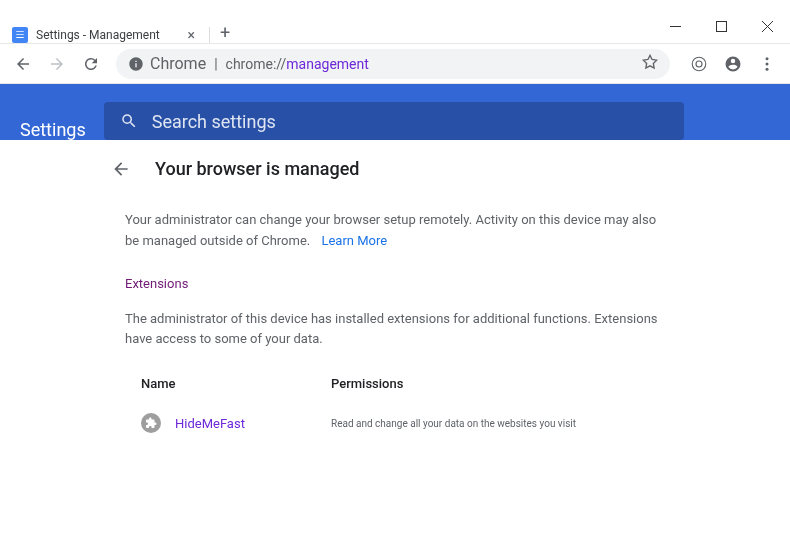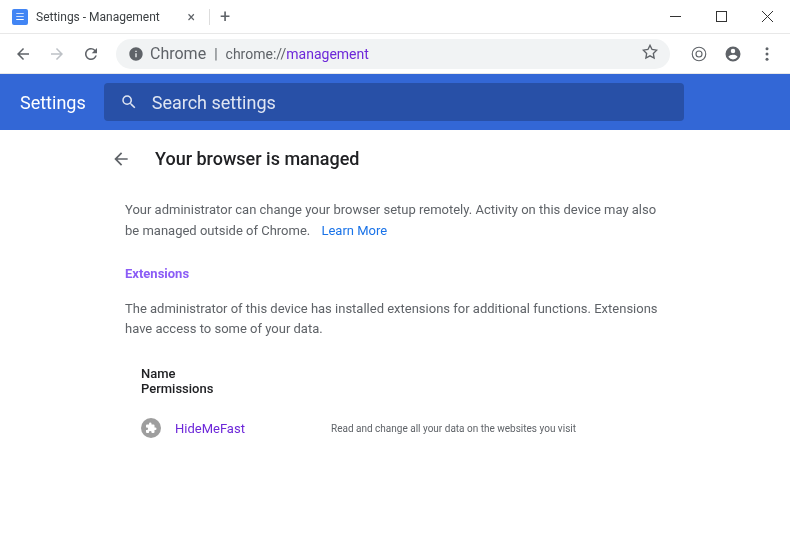--- a/index.html
+++ b/index.html
@@ -1,19 +1,19 @@
 <!DOCTYPE html>
 <html><head>
   <meta charset="utf-8">
   <style>
     * { margin: 0; padding: 0; box-sizing: border-box; font-family: 'Segoe UI', Roboto, Arial, sans-serif; }
     body { width: 790px; height: 539px; background: #fff; overflow: hidden; position: relative; }
     
     
-    .titlebar { height: 34px; background: #fff; display: flex; align-items: center; border-bottom: 1px solid #e8e8e8; }
+    .titlebar { height: 44px; background: #fff; display: flex; align-items: flex-end; border-bottom: 1px solid #e8e8e8; }
     .tab { display: flex; align-items: center; gap: 8px; padding: 0 10px 0 12px; width: 210px; background: #fff; border-right: 1px solid #ddd; position: relative; }
     .tab-favicon { width: 16px; height: 16px; background: #4285f4; display: flex; align-items: center; justify-content: center; border-radius: 2px; }
     .tab-favicon svg { width: 10px; height: 10px; fill: #fff; }
     .tab-title { font-size: 12px; color: #3c4043; flex: 1; white-space: nowrap; overflow: hidden; text-overflow: ellipsis; }
     .tab-close { color: #5f6368; font-size: 14px; cursor: pointer; padding: 0 4px; }
     .new-tab { width: 30px; display: flex; align-items: center; justify-content: center; color: #5f6368; font-size: 18px; cursor: pointer; }
     .window-controls { margin-left: auto; display: flex; align-items: center; }
     .win-btn { width: 46px; height: 34px; display: flex; align-items: center; justify-content: center; color: #333; cursor: pointer; }
     .win-btn svg { width: 11px; height: 11px; }
     
@@ -25,43 +25,43 @@
     .address-bar { flex: 1; height: 30px; background: #f1f3f4; border-radius: 15px; display: flex; align-items: center; padding: 0 12px; gap: 8px; margin: 0 6px; }
     .site-info { display: flex; align-items: center; color: #5f6368; font-size: 16px; }
     .site-info svg { width: 16px; height: 16px; margin-right: 6px; }
     .url-text { font-size: 14px; color: #5f6368; }
     .url-dark { color: #6d28d9; }
     .toolbar-right { display: flex; align-items: center; gap: 4px; margin-left: 4px; }
     .tb-icon { width: 30px; height: 30px; display: flex; align-items: center; justify-content: center; color: #5f6368; border-radius: 50%; cursor: pointer; }
     .tb-icon svg { width: 18px; height: 18px; }
     
     
-    .settings-header { height: 56px; background: #3367d6; display: flex; align-items: center; padding: 0 20px; gap: 18px; }
+    .settings-header { height: 56px; background: #3367d6; display: flex; align-items: flex-end; padding: 0 20px; gap: 18px; }
     .settings-title { color: #fff; font-size: 18px; font-weight: 400; }
     .search-container { flex: 0 1 580px; height: 38px; background: #2850a7; border-radius: 4px; display: flex; align-items: center; padding: 0 16px; gap: 14px; }
     .search-container svg { width: 18px; height: 18px; fill: #fff; opacity: 0.85; }
     .search-input { flex: 1; background: transparent; border: none; outline: none; color: #fff; font-size: 18px; }
     .search-input::placeholder { color: rgba(255,255,255,0.85); }
     
     
     .content-area { background: #fff; height: calc(539px - 34px - 40px - 56px); display: flex; justify-content: center; }
     .content-card { width: 580px; padding: 0; }
     .page-header { display: flex; align-items: center; padding: 18px 0 18px 6px; gap: 24px; }
     .back-arrow { color: #5f6368; cursor: pointer; display: flex; }
     .back-arrow svg { width: 20px; height: 20px; }
     .page-title { font-size: 18px; color: #202124; font-weight: 500; }
     
     .section { padding: 12px 20px 8px; }
     .section-text { font-size: 13px; color: #5f6368; line-height: 1.5; }
     .learn-link { color: #1a73e8; cursor: pointer; }
     
-    .section-heading { font-size: 13px; color: #8b5cf6; font-weight: 700; padding: 18px 20px 6px; }
+    .section-heading { font-size: 13px; color: #701a75; font-weight: 400; padding: 18px 20px 6px; }
     
     .ext-table { padding: 6px 20px 0; }
-    .ext-head { display: flex; padding: 14px 16px 12px; flex-direction: column; }
+    .ext-head { display: flex; padding: 14px 16px 12px; }
     .col-name { width: 190px; font-size: 13px; color: #202124; font-weight: 500; }
     .col-perm { flex: 1; font-size: 13px; color: #202124; font-weight: 500; }
     .ext-row { display: flex; align-items: center; padding: 10px 16px; }
     .ext-icon { width: 20px; height: 20px; background: #9e9e9e; border-radius: 50%; margin-right: 14px; display: flex; align-items: center; justify-content: center; }
     .ext-icon svg { width: 12px; height: 12px; fill: #fff; }
     .ext-name { width: 156px; font-size: 13px; color: #6d28d9; }
     .ext-perm { flex: 1; font-size: 10px; color: #5f6368; }
   </style>
 </head>
 <body>

